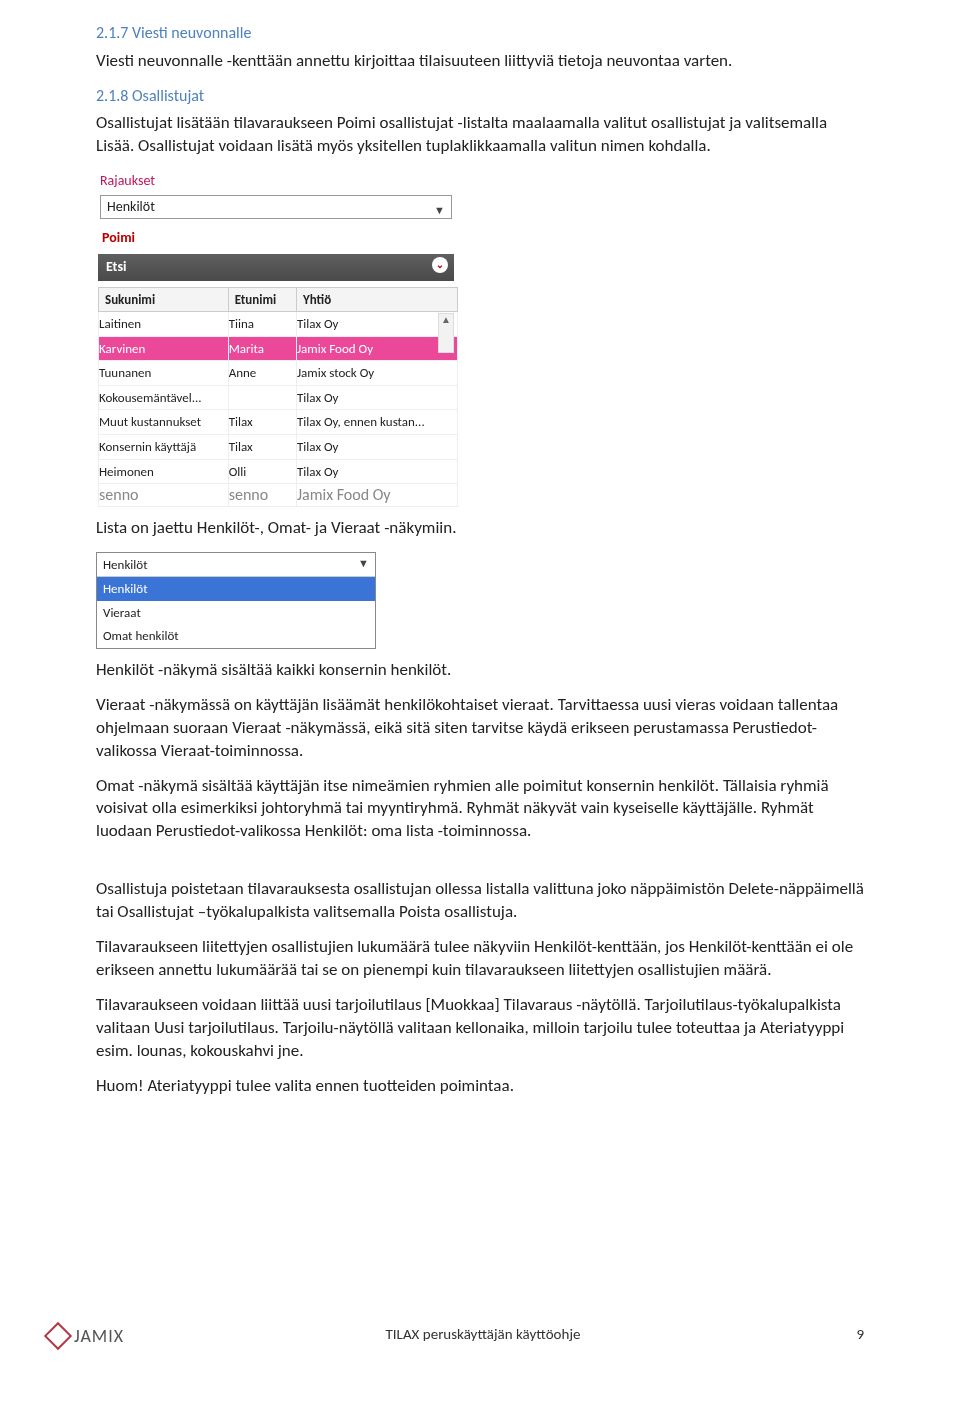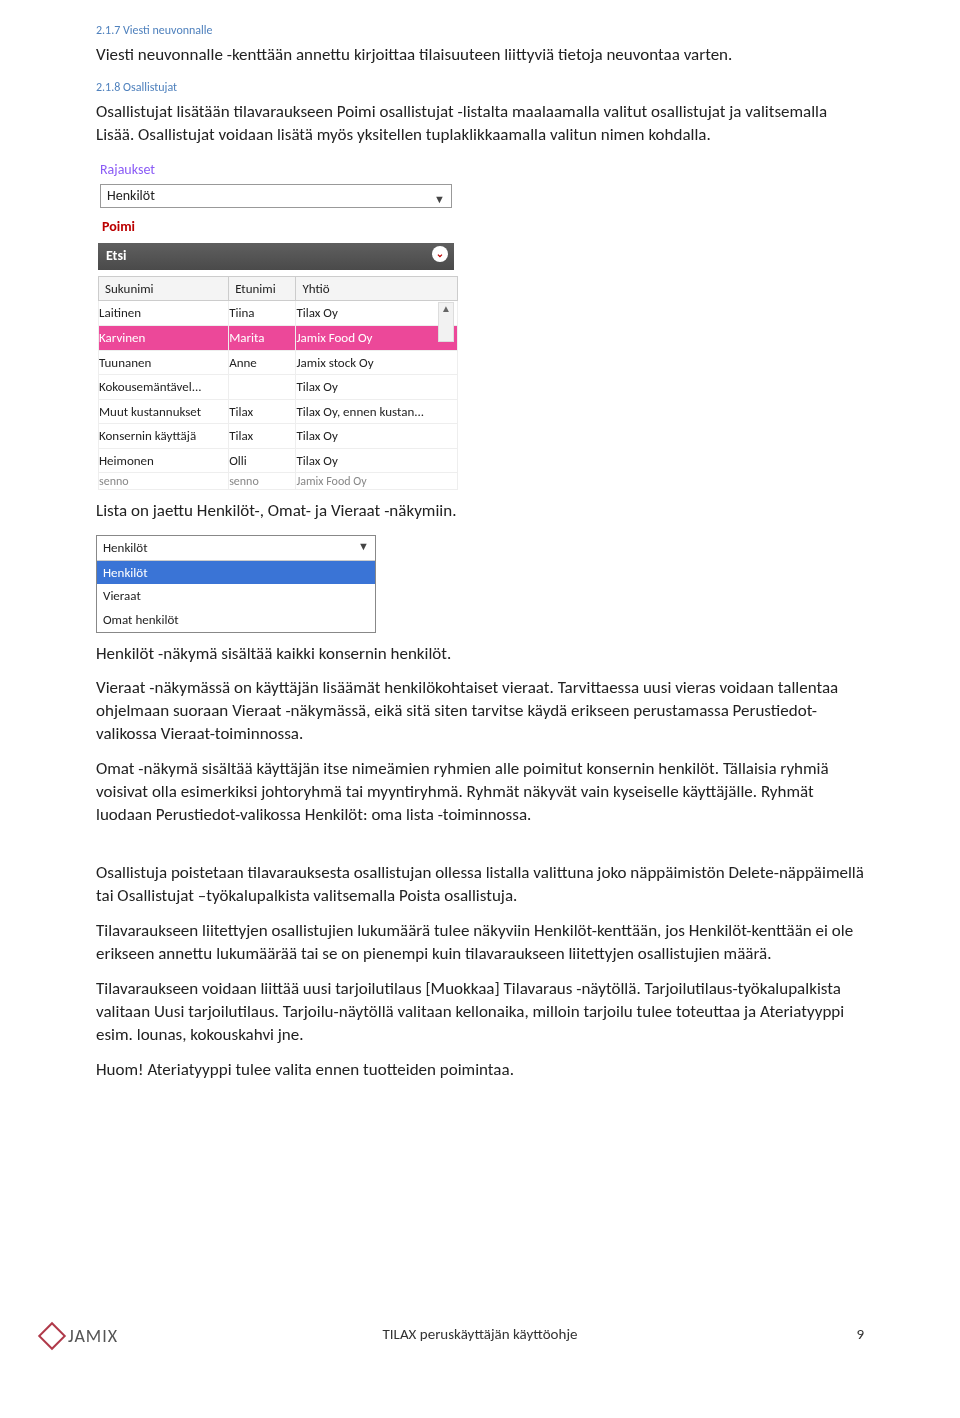--- a/index.html
+++ b/index.html
@@ -14,35 +14,35 @@
     width: 960px;
   }
   .page {
     padding: 18px 96px 40px 96px;
     min-height: 1360px;
     position: relative;
   }
   h3.section {
     color: #4F81BD;
     font-weight: 400;
-    font-size: 12px;
+    font-size: 16px;
     margin: 4px 0 6px 0;
   }
   p { margin: 0 0 12px 0; }
 
   
   .panel1 {
     width: 360px;
     border: 0;
     margin: 6px 0 10px 0;
     font-size: 14px;
   }
   .rajaukset-label {
     padding: 2px 4px;
-    color: #8b5cf6;
+    color: #be185d;
   }
   .dropdown1 {
     border: 1px solid #999;
     background: #fff;
     height: 24px;
     line-height: 22px;
     padding: 0 6px;
     margin: 2px 4px 4px 4px;
     position: relative;
   }
@@ -73,34 +73,34 @@
   table.grid {
     width: 100%;
     border-collapse: collapse;
     font-size: 13px;
     margin: 6px 2px 0 2px;
   }
   table.grid th {
     background: #f4f4f4;
     border: 1px solid #ccc;
     text-align: left;
-    font-weight: normal;
+    font-weight: bold;
     padding: 3px 6px;
   }
   table.grid td {
     border: 1px solid #eee;
     padding: 3px 0;
     white-space: nowrap;
   }
   table.grid tr.sel td {
     background: #ec4899; color: #fff;
   }
   table.grid tr.last td {
     color: #888;
-    font-size: 12px;
+    font-size: 16px;
     padding-top:0; padding-bottom:0;margin-top:10px;
   }
   .grid-wrap {
     position: relative;
   }
   .grid-side {
     position: absolute;
     right: 2px; top: 26px;
     width: 16px; background: #f2f2f2;
     height: 40px;
@@ -124,21 +124,21 @@
   .panel2 .dd-head .chev {
     position: absolute; right: 6px; top: 4px;
     font-size: 11px; color: #444;
   }
   .panel2 .dd-item { padding: 3px 6px; }
   .panel2 .dd-item.sel { background:#3a74d6; color:#fff; }
 
   
   .footer {
     position: absolute;
-    bottom: 16px; left: 0; right: 0;
+    bottom: 16px; left: 6px; right: 0;
     display: flex; align-items: center;
     justify-content: center;
     font-size: 15px;
     color: #333;
   }
   .footer .logo {
     position: absolute; left: 42px; bottom: -4px;
     display: flex; align-items: center; gap: 6px;
     color: #555; font-size: 18px; letter-spacing: 1px;
   }

